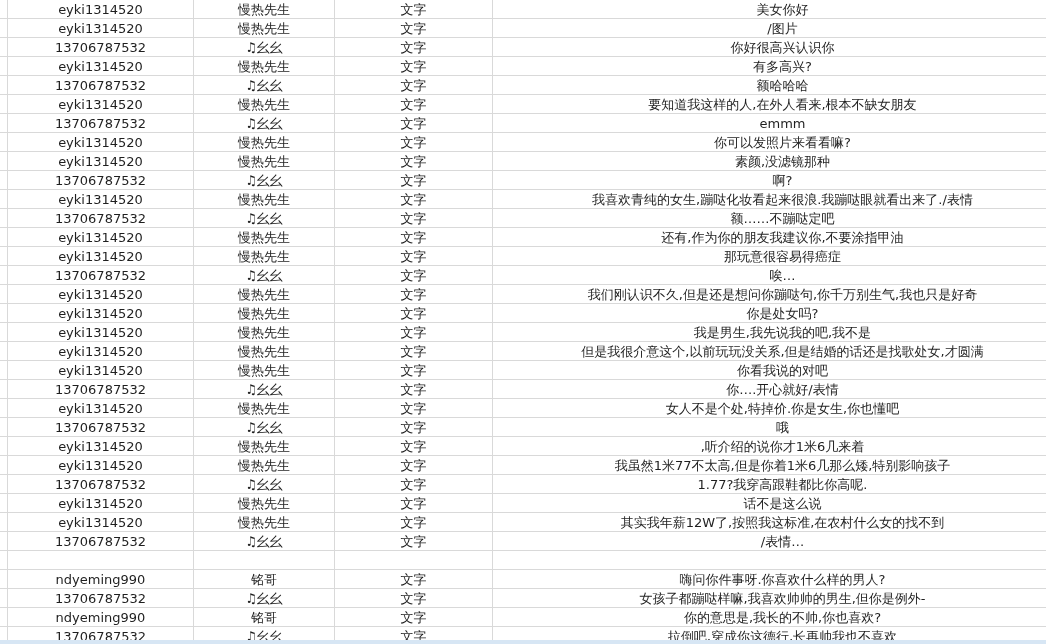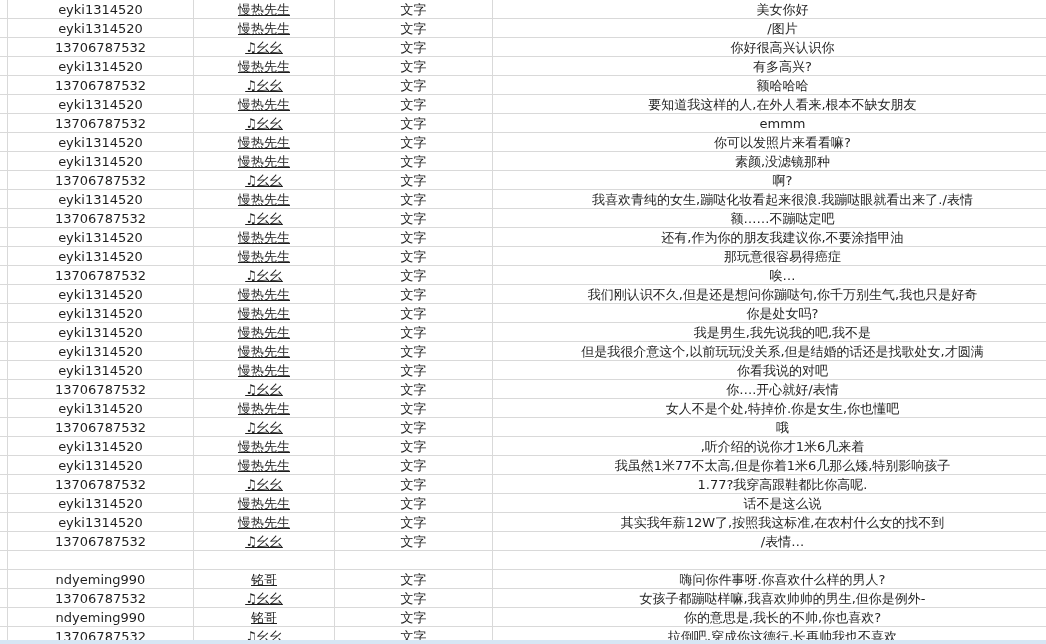--- a/index.html
+++ b/index.html
@@ -36,21 +36,21 @@
     white-space: nowrap;
     overflow: visible;
     padding: 0;
   }
   .col-edge {
     width: 8px;
     border-right: 1px solid #d9d9d9;
     border-bottom: 1px solid #d9d9d9;
   }
   .col-id   { width: 186px; }
-  .col-nick { width: 141px; text-decoration: underline; }
+  .col-nick { width: 141px; }
   .col-type { width: 158px; }
   .col-msg  { width: 580px; }
   #bottom-band {
     position: absolute;
     left: 0;
     bottom: 0;
     width: 1046px;
     height: 4px;
     background: #d7e6f4;
   }

